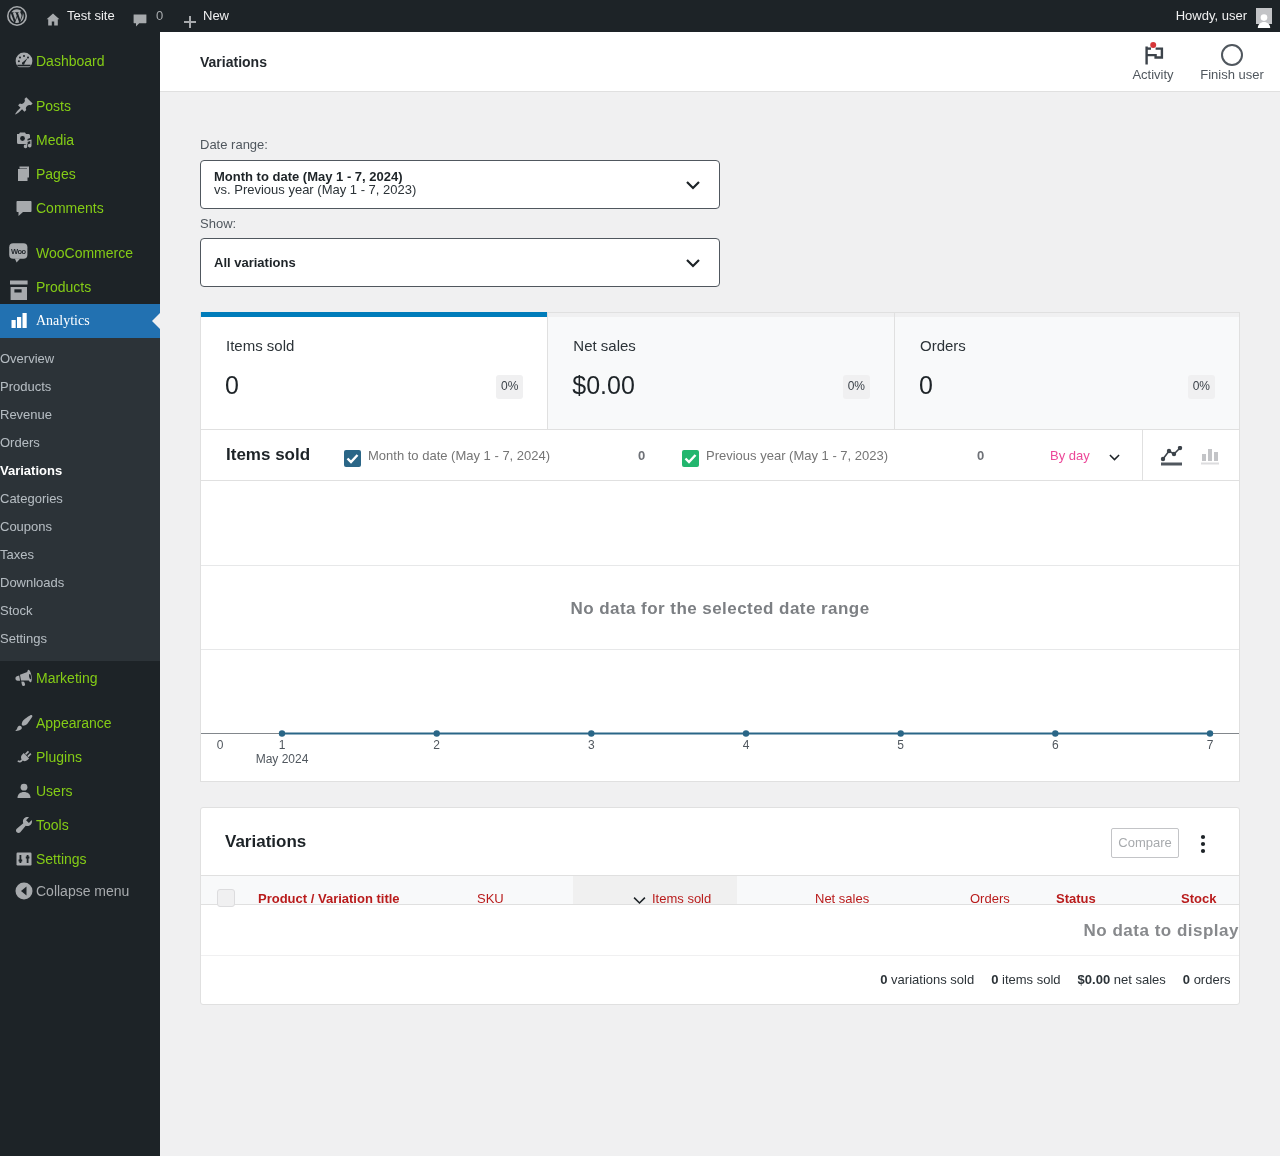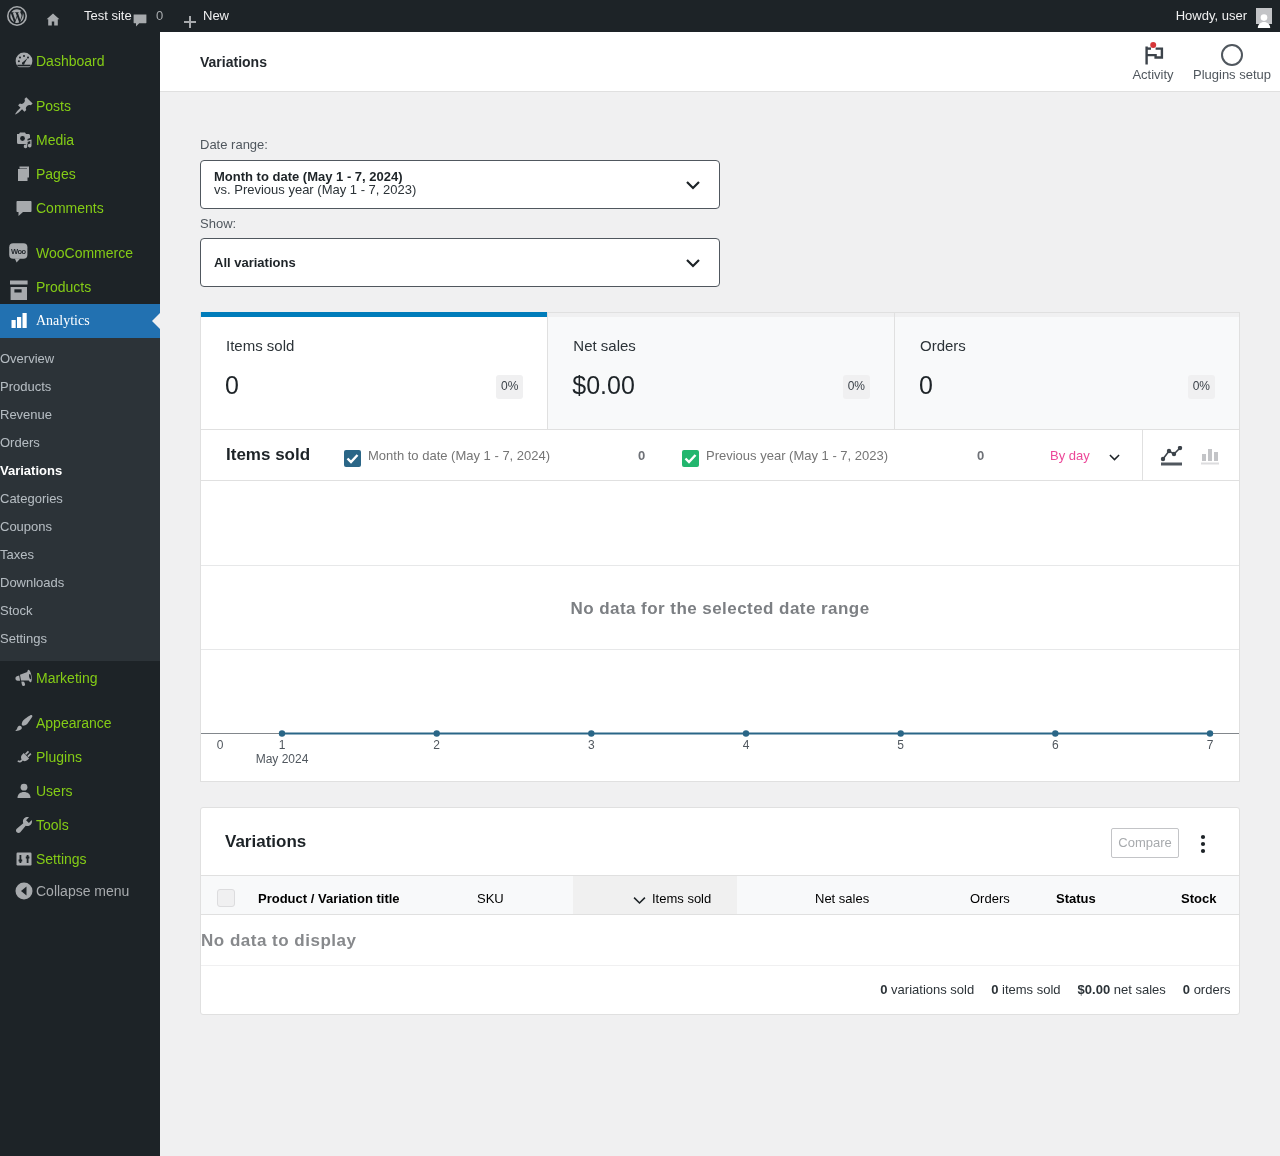--- a/index.html
+++ b/index.html
@@ -48,44 +48,44 @@
 #charthead { position:relative; height:52px; background:#fff; border-top:1px solid #e0e0e0; border-bottom:1px solid #e0e0e0; }
 #chartbody { position:relative; height:301px; background:#fff; border-bottom:1px solid #e0e0e0; }
 .pborder { border-left:1px solid #e0e0e0; border-right:1px solid #e0e0e0; }
 
 
 #tablepanel { position:absolute; left:40px; top:775px; width:1040px; background:#fff; border:1px solid #e0e0e0; border-radius:3px; }
 #tp-head { position:relative; height:67px; }
 #tp-head h2 { position:absolute; left:24px; top:0; line-height:67px; font-size:17px; font-weight:bold; color:#1d2327; }
 #compare { position:absolute; right:60px; top:20px; width:68px; height:30px; border:1px solid #c3c4c7; border-radius:2px; color:#a7aaad; font-size:13px; text-align:center; line-height:28px; background:#fff; }
 #dots3 { position:absolute; right:33px; top:26px; }
-#thead { position:relative; height:40px; background:#f8f9fa; border-top:1px solid #e0e0e0; border-bottom:1px solid #e0e0e0; font-size:13px; color:#000000; }
+#thead { position:relative; height:30px; background:#f8f9fa; border-top:1px solid #e0e0e0; border-bottom:1px solid #e0e0e0; font-size:13px; color:#b91c1c; }
 #thead .shade { position:absolute; left:372px; top:0; width:164px; height:100%; background:#f0f0f0; }
 #thead > span { position:absolute; top:0; height:46px; line-height:46px; }
-#nodata-row { position:relative; height:51px; border-bottom:1px solid #f0f0f1; text-align:left; line-height:51px; font-size:17px; letter-spacing:0.5px; font-weight:bold; color:#87898c; }
+#nodata-row { position:relative; height:51px; border-bottom:1px solid #f0f0f1; text-align:right; line-height:51px; font-size:17px; letter-spacing:0.5px; font-weight:bold; color:#87898c; }
 #tfoot { position:relative; height:48px; text-align:right; font-size:13px; color:#2c3338; line-height:48px; }
 #tfoot b { font-weight:bold; }
 #tfoot .seg { margin:0 8.5px; }
 </style>
 </head>
 <body>
 
 <div id="adminbar">
   <div class="item" style="left:7px;top:6px;height:20px;">
     <svg width="20" height="20" viewBox="0 0 20 20">
         <circle cx="10" cy="10" r="9.2" fill="none" stroke="#a7aaad" stroke-width="1.6"></circle>
         <path d="M3.3 10c0 2.65 1.54 4.94 3.78 6.03L3.88 7.28A6.6 6.6 0 0 0 3.3 10zm11.22-.34c0-.83-.3-1.4-.55-1.85-.34-.55-.66-1.02-.66-1.57 0-.62.47-1.19 1.12-1.19l.09.01A6.68 6.68 0 0 0 10 3.3a6.7 6.7 0 0 0-5.6 3.02l.43.01c.7 0 1.78-.08 1.78-.08.36-.02.4.5.04.55 0 0-.36.04-.76.06l2.43 7.22 1.46-4.38-1.04-2.84c-.36-.02-.7-.06-.7-.06-.36-.02-.32-.58.04-.55 0 0 1.1.08 1.76.08.7 0 1.78-.08 1.78-.08.36-.02.4.5.04.55 0 0-.36.04-.76.06l2.41 7.17.67-2.22c.28-.93.5-1.6.5-2.17zm-4.4 1.18l-2 5.82a6.68 6.68 0 0 0 4.11-.11l-.05-.09zm5.74-3.79c.03.21.04.44.04.69 0 .68-.13 1.44-.51 2.4l-2.05 5.94A6.69 6.69 0 0 0 16.7 10c0-1.06-.27-2.06-.75-2.93z" fill="#a7aaad"></path>
       </svg>
   </div>
   <div class="item" style="left:45px;top:8px;height:16px;">
     <svg width="16" height="16" viewBox="0 0 20 20">
         <path d="M10 2 2 9.2h2V17h4.5v-5h3v5H16V9.2h2z" fill="#a7aaad"></path>
       </svg>
   </div>
-  <div class="item" style="left:67px;margin-left:17px;">Test site</div>
+  <div class="item" style="left:67px;">Test site</div>
   <div class="item" style="left:132px;top:8px;height:16px;">
     <svg width="16" height="16" viewBox="0 0 20 20">
         <path d="M2.5 3h15c.3 0 .5.2.5.5v10c0 .3-.2.5-.5.5H9l-4 4v-4H2.5c-.3 0-.5-.2-.5-.5v-10c0-.3.2-.5.5-.5z" fill="#a7aaad"></path>
       </svg>
   </div>
   <div class="item" style="left:156px;color:#a7aaad;">0</div>
   <div class="item" style="left:183px;top:9px;height:14px;">
     <svg width="14" height="14" viewBox="0 0 14 14">
         <path d="M6 1h2v5h5v2H8v5H6V8H1V6h5z" fill="#a7aaad"></path>
       </svg>
@@ -256,21 +256,21 @@
             <path d="M14.6 7.6h6.3v8.9h-6.3v-2.4H5.6"></path>
           </g>
           <circle cx="12.2" cy="3.9" r="3" fill="#d63638"></circle>
         </svg>
       <span class="lbl">Activity</span>
     </div>
     <div class="hbtn" style="left:1032px;">
       <svg width="24" height="24" viewBox="0 0 24 24" style="display:block;margin:3px auto 0;">
           <circle cx="12" cy="12" r="10" fill="none" stroke="#50575e" stroke-width="2"></circle>
         </svg>
-      <span class="lbl" style="margin-top:0;">Plugins setup</span>
+      <span class="lbl" style="margin-top:0;">Finish user</span>
     </div>
   </div>
 
   <div class="flabel" style="top:105px;">Date range:</div>
   <div class="fselect" style="top:128px; height:49px;">
     <div style="position:absolute;left:13px;top:8px;font-size:13px;font-weight:bold;color:#1d2327;">Month to date (May 1 - 7, 2024)</div>
     <div style="position:absolute;left:13px;top:21px;font-size:13px;color:#2c3338;">vs. Previous year (May 1 - 7, 2023)</div>
     <span class="chev"><svg width="20" height="20" viewBox="0 0 20 20">
           <path d="M4 7 10 13l6-6" fill="none" stroke="#1d2327" stroke-width="2.2"></path>
         </svg></span>

